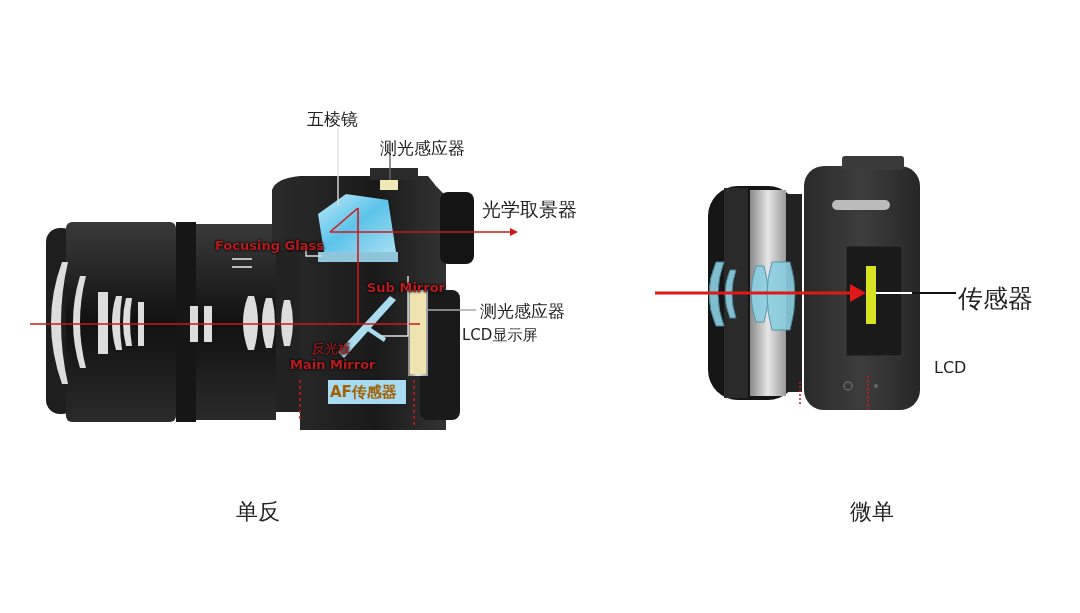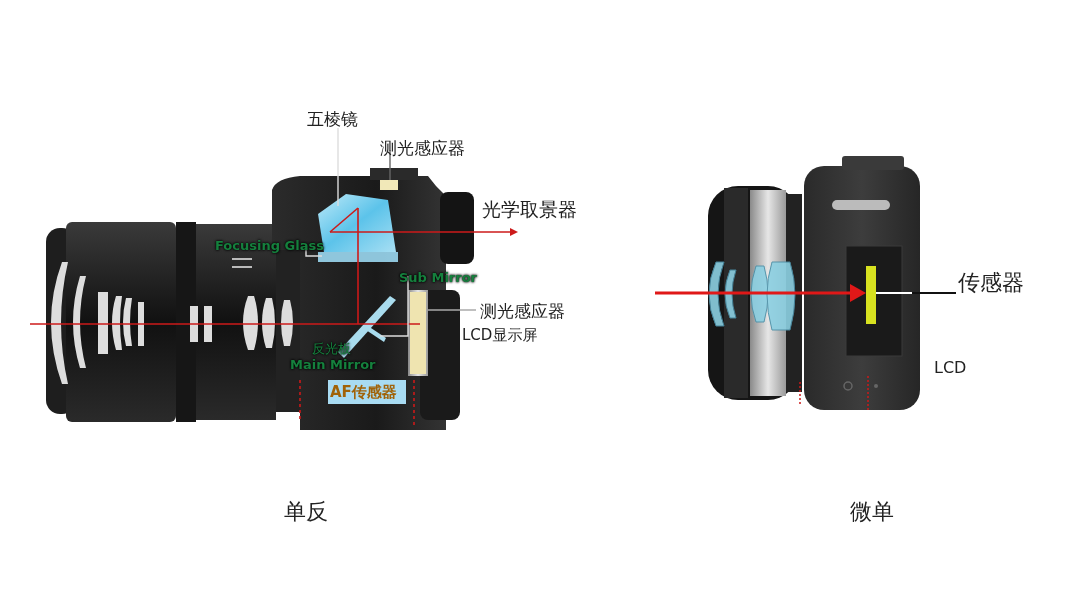--- a/index.html
+++ b/index.html
@@ -1,20 +1,20 @@
 <!DOCTYPE html>
 <html><head>
   <meta charset="utf-8">
   <style>
     html, body { margin: 0; padding: 0; background: #ffffff; }
     body { width: 1080px; height: 613px; position: relative; overflow: hidden;
            font-family: "DejaVu Sans", "Liberation Sans", sans-serif; }
     .abs { position: absolute; }
     .label-dark { color: #222222; font-size: 17px; white-space: nowrap; }
-    .label-light { color: #15803d; font-size: 13px; font-weight: bold; white-space: nowrap;
+    .label-light { color: #b91c1c; font-size: 13px; font-weight: bold; white-space: nowrap;
                    text-shadow: 0 0 2px #000, 0 0 3px #000; }
     .caption { font-family: "DejaVu Serif", "Liberation Serif", serif; font-size: 22px; color: #222; }
     svg { position: absolute; left: 0; top: 0; }
   </style>
 </head>
 <body>
 
 <div>
 <svg width="1080" height="613" viewBox="0 0 1080 613">
   <defs>
@@ -146,25 +146,25 @@
     <line x1="912" y1="293" x2="956" y2="293" stroke="#111111" stroke-width="2"></line>
     <line x1="800" y1="382" x2="800" y2="406" stroke="#cc1a1a" stroke-width="1.5" stroke-dasharray="2,2"></line>
     <line x1="868" y1="376" x2="868" y2="410" stroke="#cc1a1a" stroke-width="1.5" stroke-dasharray="2,2"></line>
   </g>
 </svg>
 
 <div class="abs label-dark" style="left:307px; top:108px;">五棱镜</div>
 <div class="abs label-dark" style="left:380px; top:124px;margin-top:13px;">测光感应器</div>
 <div class="abs label-dark" style="left:482px; top:197px; font-size:19px;text-align:right;">光学取景器</div>
 <div class="abs label-light" style="left:215px; top:238px;">Focusing Glass</div>
-<div class="abs label-light" style="left:367px; top:270px;margin-left:32px;">Sub Mirror</div>
+<div class="abs label-light" style="left:367px; top:280px;">Sub Mirror</div>
 <div class="abs label-dark" style="left:480px; top:300px;">测光感应器</div>
 <div class="abs label-dark" style="left:462px; top:326px; font-size:15px;">LCD显示屏</div>
 <div class="abs label-light" style="left:312px; top:340px; font-weight:normal;">反光板</div>
 <div class="abs label-light" style="left:290px; top:357px;">Main Mirror</div>
 <div class="abs label-light" style="left:330px; top:383px; color:#a16207; text-shadow:none; font-size:15px;">AF传感器</div>
 
-<div class="abs label-dark" style="left:958px; top:268px; font-size:22px;">传感器</div>
+<div class="abs label-dark" style="left:958px; top:282px; font-size:25px;">传感器</div>
 <div class="abs label-dark" style="left:934px; top:358px; font-size:16px;">LCD</div>
 
-<div class="abs caption" style="left:236px; top:497px;margin-left:48px;">单反</div>
+<div class="abs caption" style="left:236px; top:497px;">单反</div>
 <div class="abs caption" style="left:850px; top:497px;">微单</div>
 </div>
 
 </body></html>

